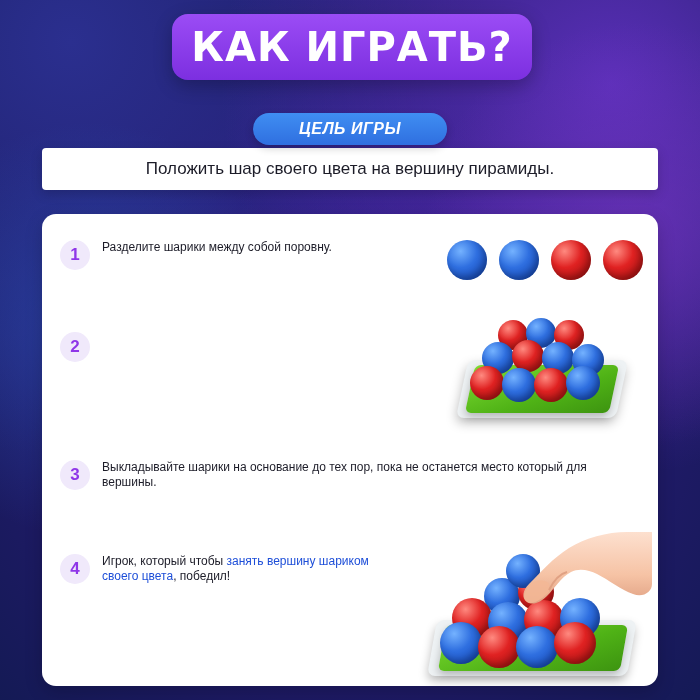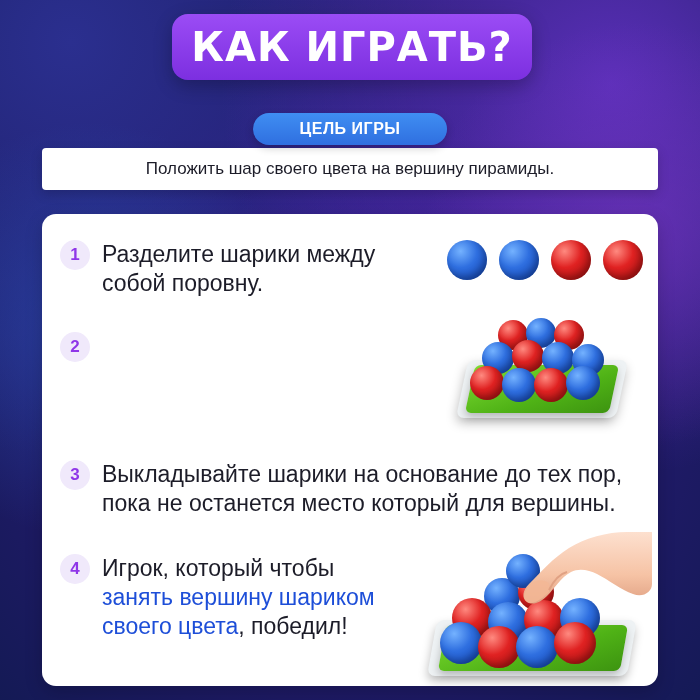--- a/index.html
+++ b/index.html
@@ -79,20 +79,21 @@
     align-items: center;
     justify-content: center;
     box-shadow: 0 3px 8px rgba(0,0,0,0.2);
     z-index: 4;
   }
   .goal-pill-text {
     color: #ffffff;
     font-size: 16px;
     font-weight: bold;
     letter-spacing: 0.5px;
+    font-style: italic;
   }
 
   .goal-card {
     position: absolute;
     left: 42px;
     top: 148px;
     width: 616px;
     height: 42px;
     background: #ffffff;
     border-radius: 4px;
@@ -132,21 +133,21 @@
     font-size: 17px;
     font-weight: bold;
     display: flex;
     align-items: center;
     justify-content: center;
     flex: 0 0 auto;
     margin-right: 12px;
   }
   .step-text {
     color: #1c1c28;
-    font-size: 23px;
+    font-size: 12px;
     line-height: 1.25;
   }
   .hl {
     color: #1d4ed8;
   }
 
   .step1 { left: 18px; top: 26px; width: 340px; }
   .step2 { left: 18px; top: 118px; width: 370px; }
   .step3 { left: 18px; top: 246px; width: 570px; }
   .step4 { left: 18px; top: 340px; width: 330px; }

